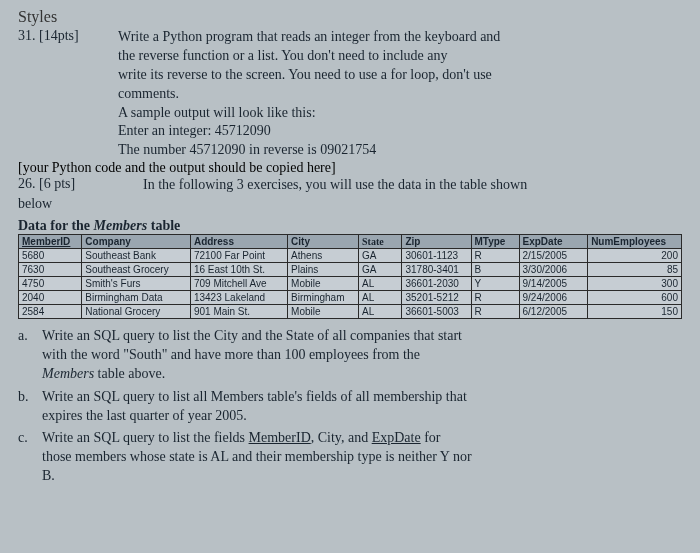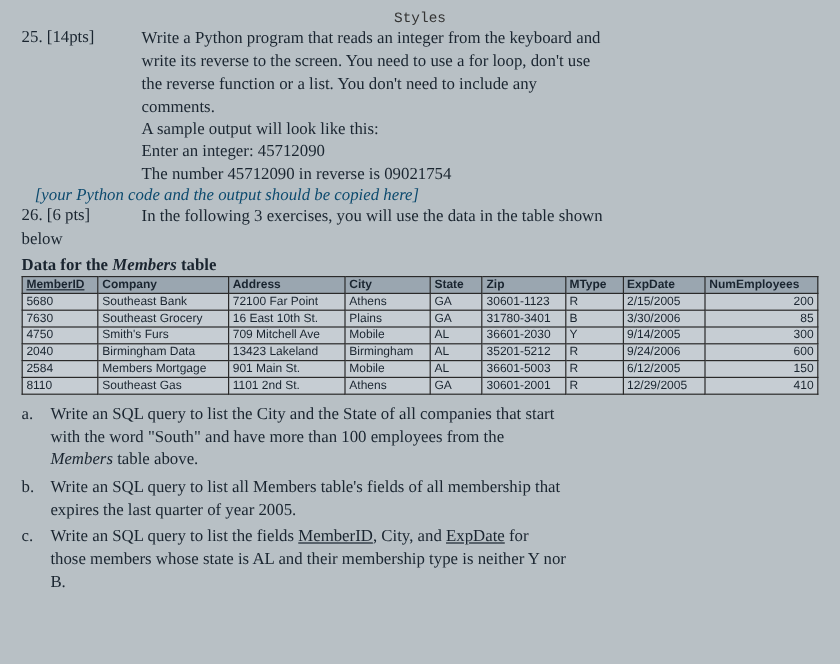--- a/index.html
+++ b/index.html
@@ -7,46 +7,45 @@
       width: 700px;
       height: 553px;
       background: #b8c0c5;
       font-family: Georgia, 'Times New Roman', serif;
       color: #1a2530;
       padding: 8px 18px;
       font-size: 14px;
       overflow: hidden;
     }
     .styles-tab {
-      text-align: center;
-      font-size: 12px;
+      font-size: 16px;
       color: #333;
-      font-family: Liberation Mono, monospace;
+      font-family: Liberation Serif, serif;
       margin-bottom: 2px;
     }
     .problem {
       display: flex;
       align-items: flex-start;
     }
     .q-num {
       min-width: 100px;
       font-weight: normal;
     }
     .q-body {
       flex: 1;
     }
     .line { line-height: 1.35; }
     .italic-note {
-      font-style: italic;
-      color: #0c4a6e;
-      margin-left: 11px;
+      color: #000000;
+      margin-left: 0px;
     }
     .q26 {
       display: flex;
       align-items: flex-start;
+      gap: 25px;
     }
     .heading {
       font-weight: bold;
       margin-top: 4px;
       margin-bottom: 0;
     }
     .tname { font-style: italic; font-weight: bold; }
     table {
       border-collapse: collapse;
       width: 100%;
@@ -75,38 +74,38 @@
       line-height: 1.35;
     }
     .sub-label {
       min-width: 24px;
     }
     .sub-body { flex: 1; }
     .col-memberid { width: 52px; }
     .col-company { width: 95px; }
     .col-address { width: 85px; margin-top: 44px; }
     .col-city { width: 62px; }
-    .col-state { width: 38px; }
+    .col-state { width: 38px; font-family: Liberation Serif, serif; }
     .col-zip { width: 60px; }
     .col-mtype { width: 42px; }
     .col-expdate { width: 60px; }
     .col-num { width: 56px; text-align: left; }
     td.num { text-align: right; }
   </style>
 </head>
 <body>
 
 <div class="styles-tab">Styles</div>
 
 <div class="problem">
-  <div class="q-num">25. [14pts]</div>
+  <div class="q-num">31. [14pts]</div>
   <div class="q-body">
     <div class="line">Write a Python program that reads an integer from the keyboard and</div>
+    <div class="line">the reverse function or a list. You don't need to include any</div>
     <div class="line">write its reverse to the screen.  You need to use a for loop, don't use</div>
-    <div class="line">the reverse function or a list. You don't need to include any</div>
     <div class="line">comments.</div>
     <div class="line">A sample output will look like this:</div>
     <div class="line">Enter an integer: 45712090</div>
     <div class="line">The number 45712090 in reverse is 09021754</div>
   </div>
 </div>
 
 <div class="italic-note">[your Python code and the output should be copied here]</div>
 
 <div class="q26">
@@ -175,39 +174,28 @@
       <td>13423 Lakeland</td>
       <td>Birmingham</td>
       <td>AL</td>
       <td>35201-5212</td>
       <td>R</td>
       <td>9/24/2006</td>
       <td class="num">600</td>
     </tr>
     <tr>
       <td>2584</td>
-      <td>Members Mortgage</td>
+      <td>National Grocery</td>
       <td>901 Main St.</td>
       <td>Mobile</td>
       <td>AL</td>
       <td>36601-5003</td>
       <td>R</td>
       <td>6/12/2005</td>
       <td class="num">150</td>
-    </tr>
-    <tr>
-      <td>8110</td>
-      <td>Southeast Gas</td>
-      <td>1101 2nd St.</td>
-      <td>Athens</td>
-      <td>GA</td>
-      <td>30601-2001</td>
-      <td>R</td>
-      <td>12/29/2005</td>
-      <td class="num">410</td>
     </tr>
   </tbody>
 </table>
 
 <div class="sub-list">
   <div class="sub-item">
     <div class="sub-label">a.</div>
     <div class="sub-body">
       <div>Write an SQL query to list the City and the State of all companies that start</div>
       <div>with the word "South" and have more than 100 employees from the</div>

